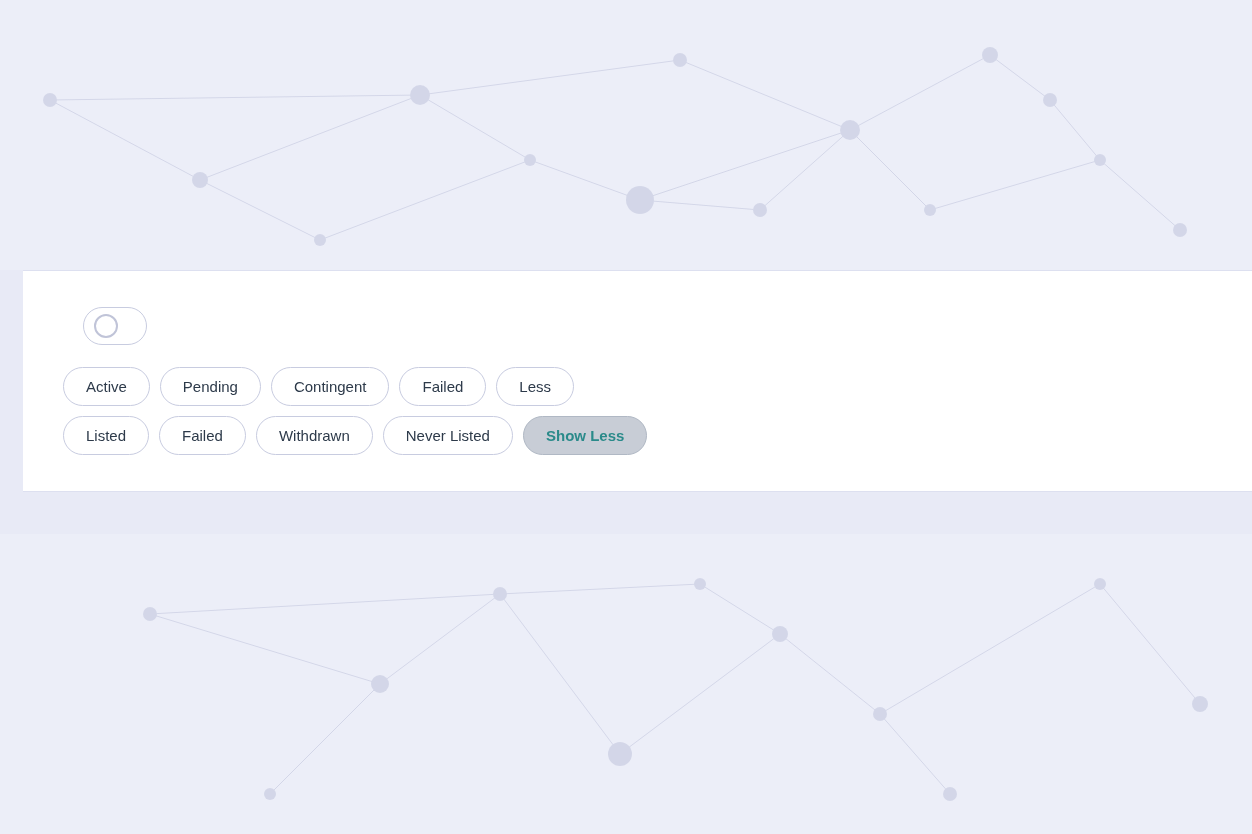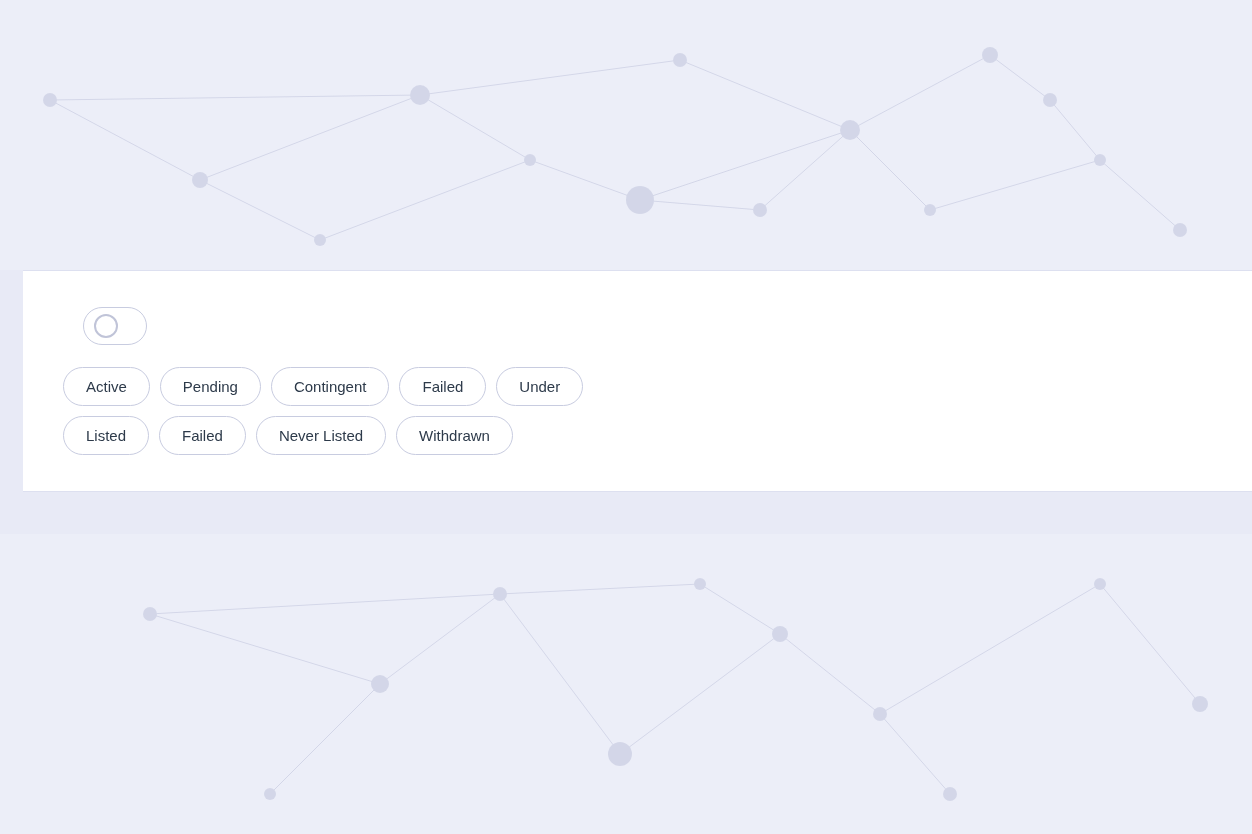--- a/index.html
+++ b/index.html
@@ -205,22 +205,23 @@
       <div class="toggle-circle"></div>
       <span></span>
     </button>
   </div>
 
   <div class="pills-row" id="pills-row-1">
       <button class="pill">Active</button>
       <button class="pill">Pending</button>
       <button class="pill">Contingent</button>
       <button class="pill">Failed</button>
-      <button class="pill">Under</button>
+      <button class="pill">Less</button>
     </div>
 
   <div class="pills-row" id="pills-row-2">
       <button class="pill">Listed</button>
       <button class="pill">Failed</button>
+      <button class="pill">Withdrawn</button>
       <button class="pill">Never Listed</button>
-      <button class="pill">Withdrawn</button>
+      <button class="pill pill-show-less">Show Less</button>
     </div>
 </div>
 
 </body></html>

